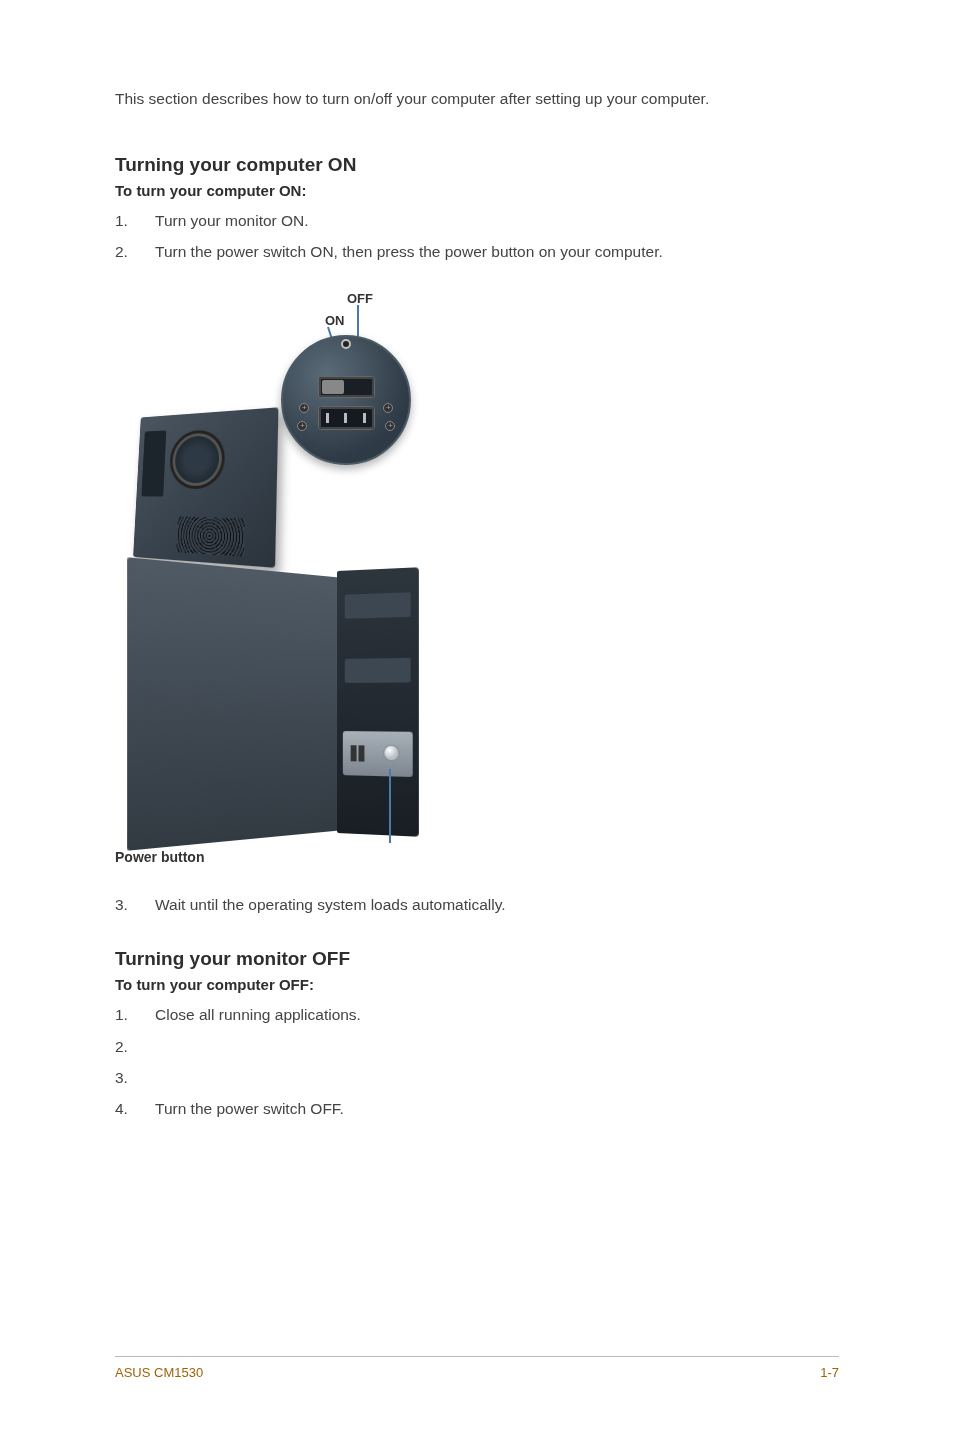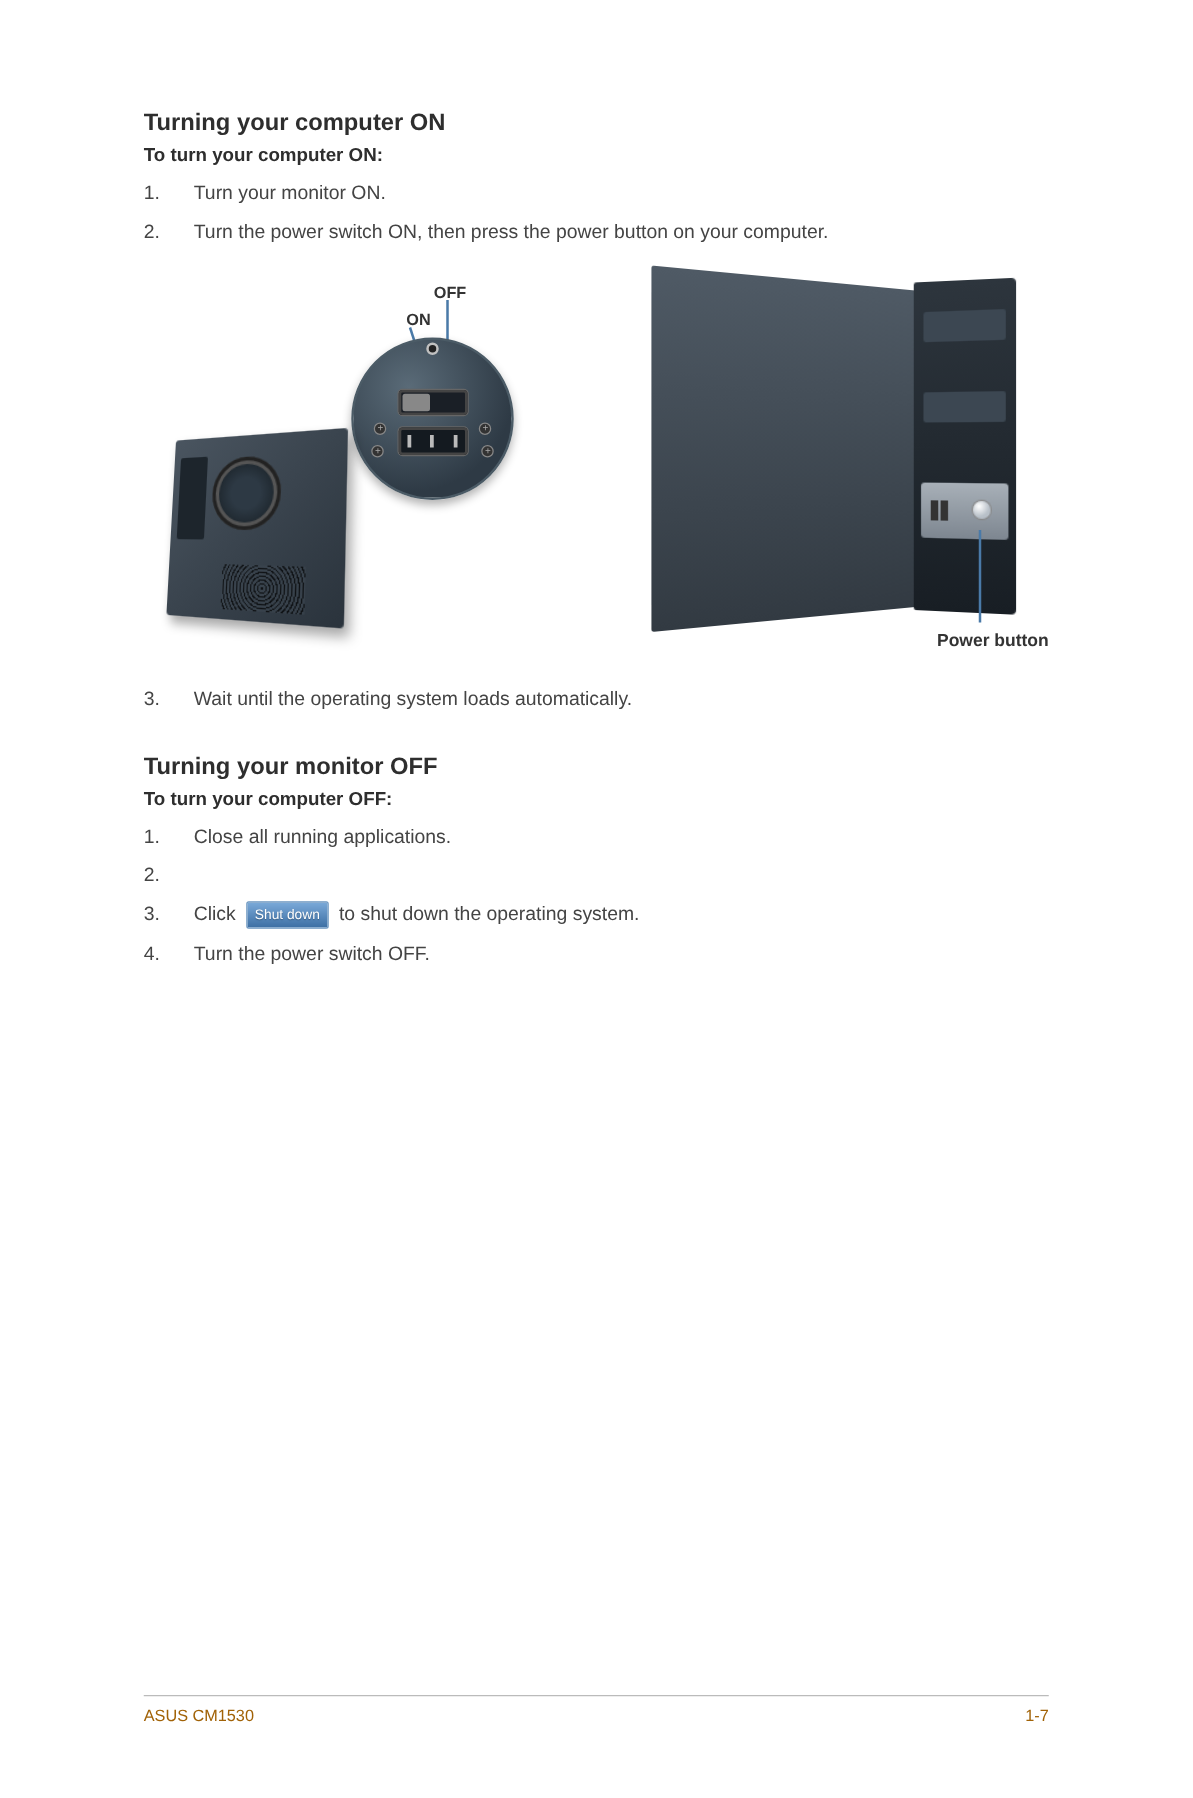--- a/index.html
+++ b/index.html
@@ -55,32 +55,33 @@
     line-height: 1.5;
   }
   ol li .num {
     width: 40px;
     flex-shrink: 0;
   }
   .figure-row {
     display: flex;
     justify-content: space-between;
     margin: 28px 0 12px 0;
+    flex-direction: column;
   }
   .fig-left {
     width: 320px;
     height: 280px;
     position: relative;
   }
   .fig-right {
     width: 330px;
     position: relative;
   }
   .caption {
-    text-align: right;
+    text-align: left;
     font-weight: bold;
     font-size: 14px;
     color: #333;
     margin-top: 8px;
   }
   .off-label, .on-label {
     position: absolute;
     font-weight: bold;
     font-size: 13px;
     color: #333;
@@ -349,20 +350,21 @@
     justify-content: space-between;
     font-size: 13px;
     color: #a16207;
   }
   sup { font-size: 0.65em; }
 </style>
 </head>
 <body>
 
 <div class="page">
+  <p class="intro">This section describes how to turn on/off your computer after setting up your computer.</p>
 
   <h2>Turning your computer ON</h2>
   <p class="subhead">To turn your computer ON:</p>
   <ol>
     <li>
       <span class="num">1.</span>
       <span>Turn your monitor ON.</span>
     </li>
     <li>
       <span class="num">2.</span>
@@ -428,23 +430,20 @@
   <ol>
     <li>
       <span class="num">1.</span>
       <span>Close all running applications.</span>
     </li>
     <li>
       <span class="num">2.</span>
     </li>
     <li>
       <span class="num">3.</span>
-      <span>
-        <span>Click </span><span class="shutdown-btn">Shut down</span><span> to shut down the operating system.</span>
-      </span>
     </li>
     <li>
       <span class="num">4.</span>
       <span>Turn the power switch OFF.</span>
     </li>
   </ol>
 </div>
 
 <div class="footer">
   <span>ASUS CM1530</span>

